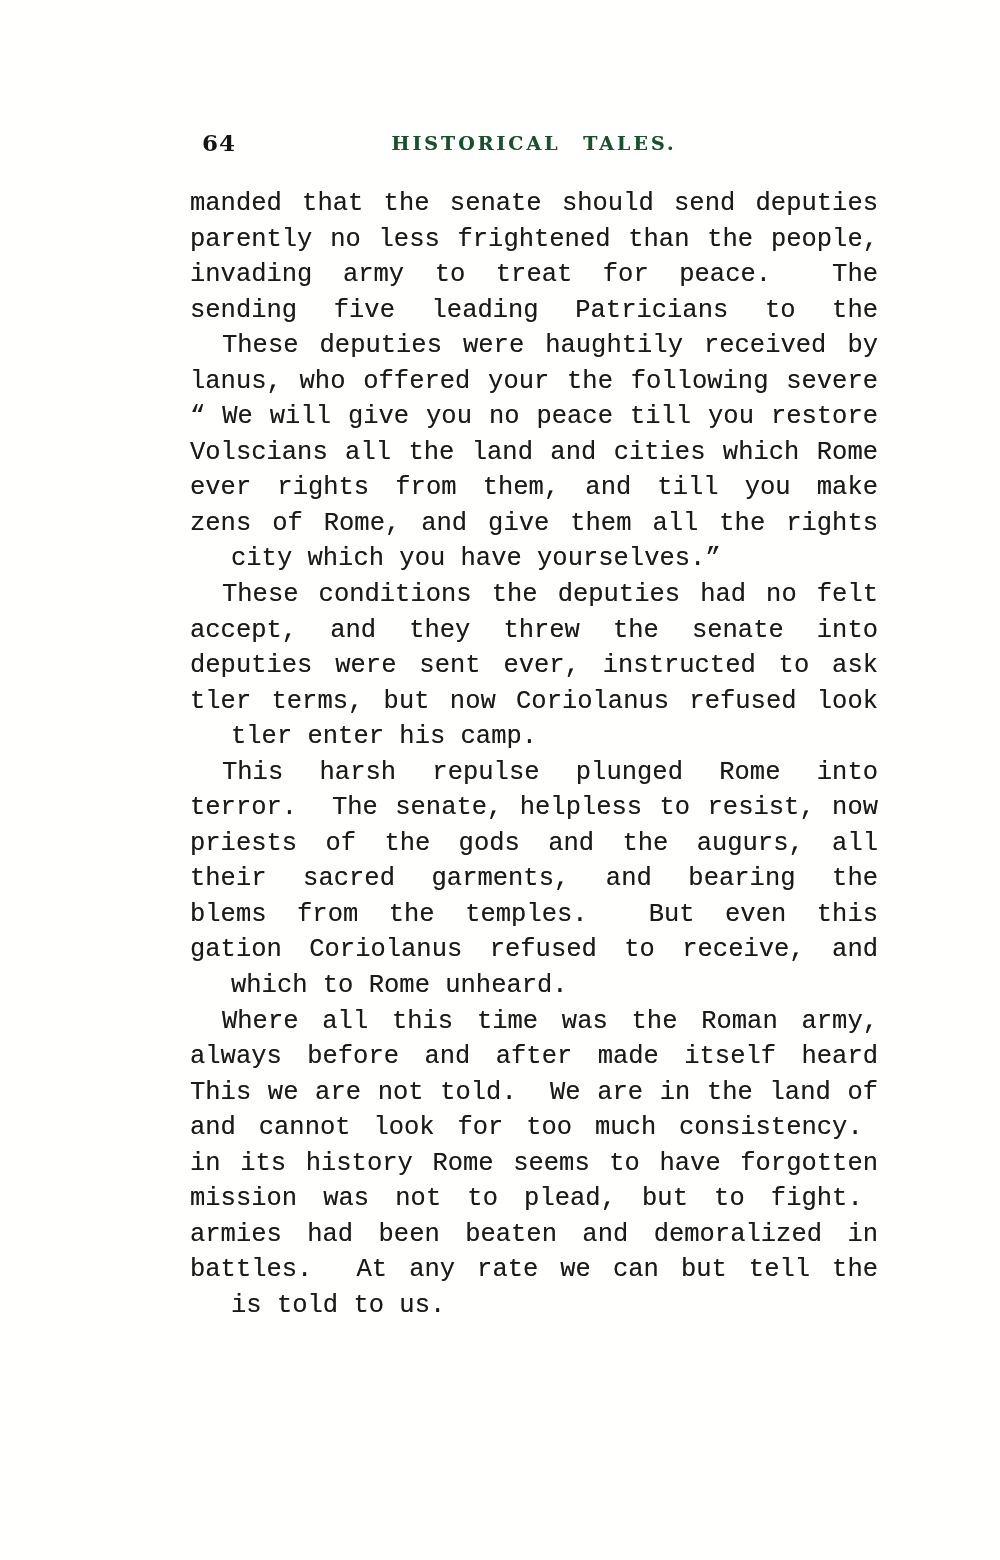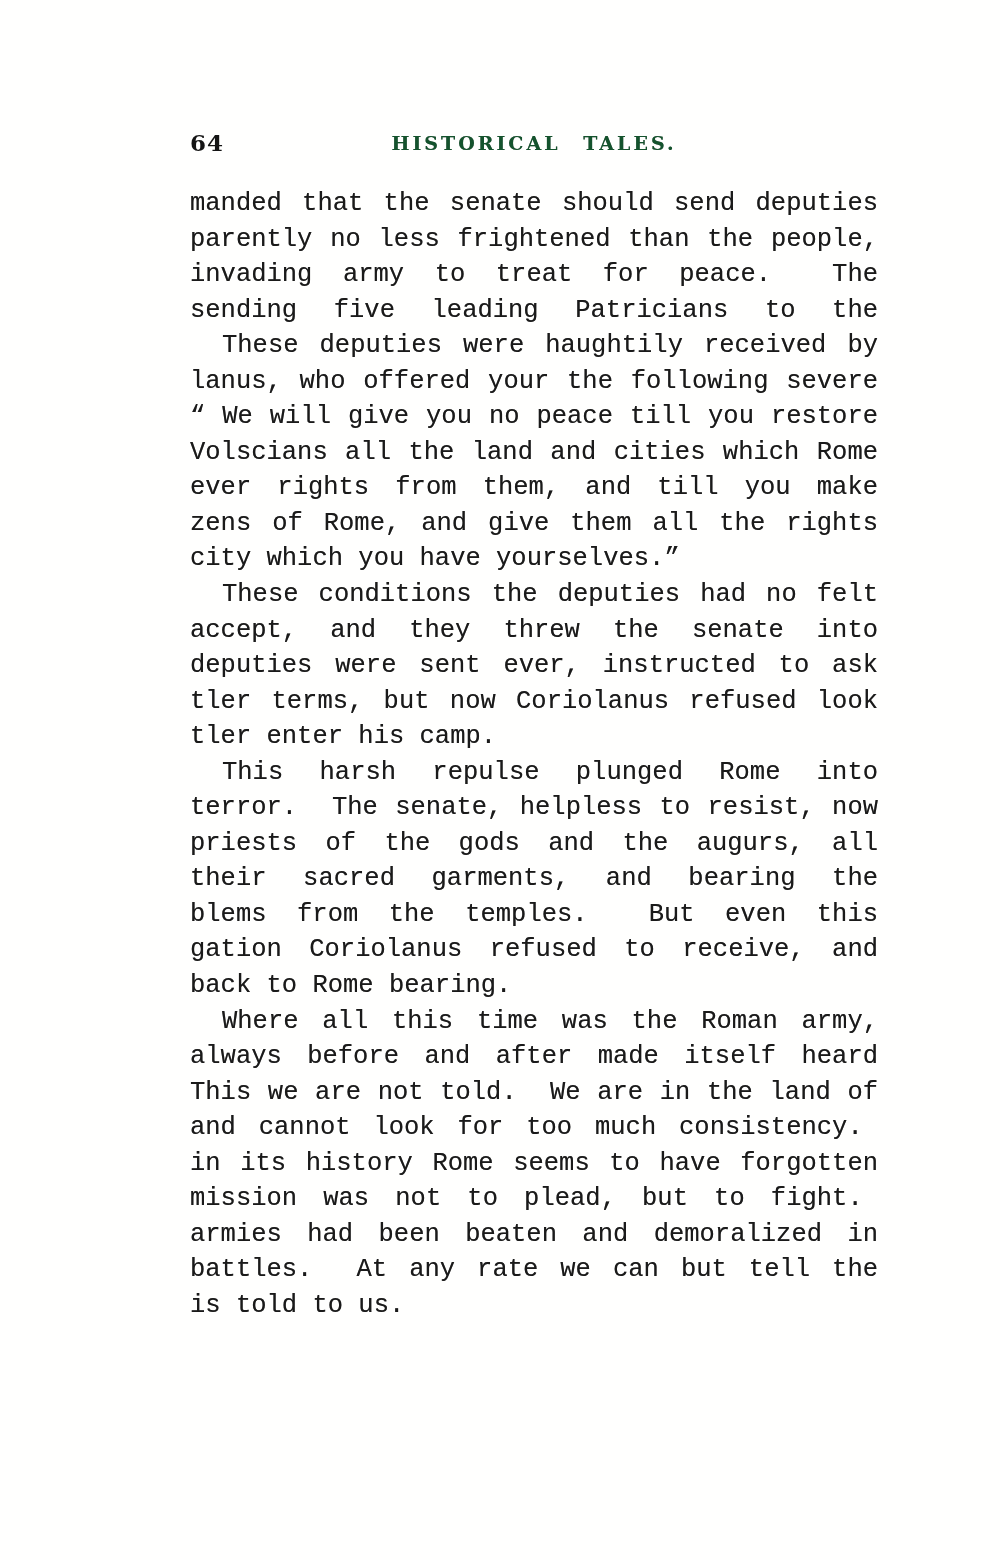--- a/index.html
+++ b/index.html
@@ -21,21 +21,21 @@
   .running-head {
     position: absolute;
     top: 129px;
     left: 190px;
     width: 688px;
     height: 30px;
   }
 
   .folio {
     position: absolute;
-    left: 0;
+    left: 12px;
     top: 0;
     font-size: 23px;
     font-weight: bold;
     letter-spacing: 1px;
     color: #141414;
   }
 
   .running-title {
     position: absolute;
     left: 0;
@@ -77,20 +77,21 @@
     height: 0;
   }
 
   .line.indent {
     text-indent: 32px;
   }
 
   .line.no-justify {
     text-align: left;
     text-align-last: left;
+    margin-left: 41px;
   }
   .line.no-justify::after {
     content: none;
   }
 </style>
 </head>
 <body>
 
 <div class="book-page">
   <div class="running-head">
@@ -113,21 +114,21 @@
       <div class="line">accept, and they threw the senate into dismay.&nbsp; The</div>
       <div class="line">deputies were sent ever, instructed to ask for gen-</div>
       <div class="line">tler terms, but now Coriolanus refused look to let</div>
       <div class="line no-justify">tler enter his camp.</div>
       <div class="line indent">This harsh repulse plunged Rome into mortal</div>
       <div class="line">terror.&nbsp; The senate, helpless to resist, now sent the</div>
       <div class="line">priests of the gods and the augurs, all clothed in</div>
       <div class="line">their sacred garments, and bearing the sacred em-</div>
       <div class="line">blems from the temples.&nbsp; But even this solemn dele-</div>
       <div class="line">gation Coriolanus refused to receive, and sent them</div>
-      <div class="line no-justify">back to Rome bearing.</div>
+      <div class="line no-justify">which to Rome unheard.</div>
       <div class="line indent">Where all this time was the Roman army, which</div>
       <div class="line">always before and after made itself heard and felt ?</div>
       <div class="line">This we are not told.&nbsp; We are in the land of legend,</div>
       <div class="line">and cannot look for too much consistency.&nbsp; For once</div>
       <div class="line">in its history Rome seems to have forgotten that its</div>
       <div class="line">mission was not to plead, but to fight.&nbsp; Perhaps its</div>
       <div class="line">armies had been beaten and demoralized in previous</div>
       <div class="line">battles.&nbsp; At any rate we can but tell the story as it</div>
       <div class="line no-justify">is told to us.</div>
     </div>

